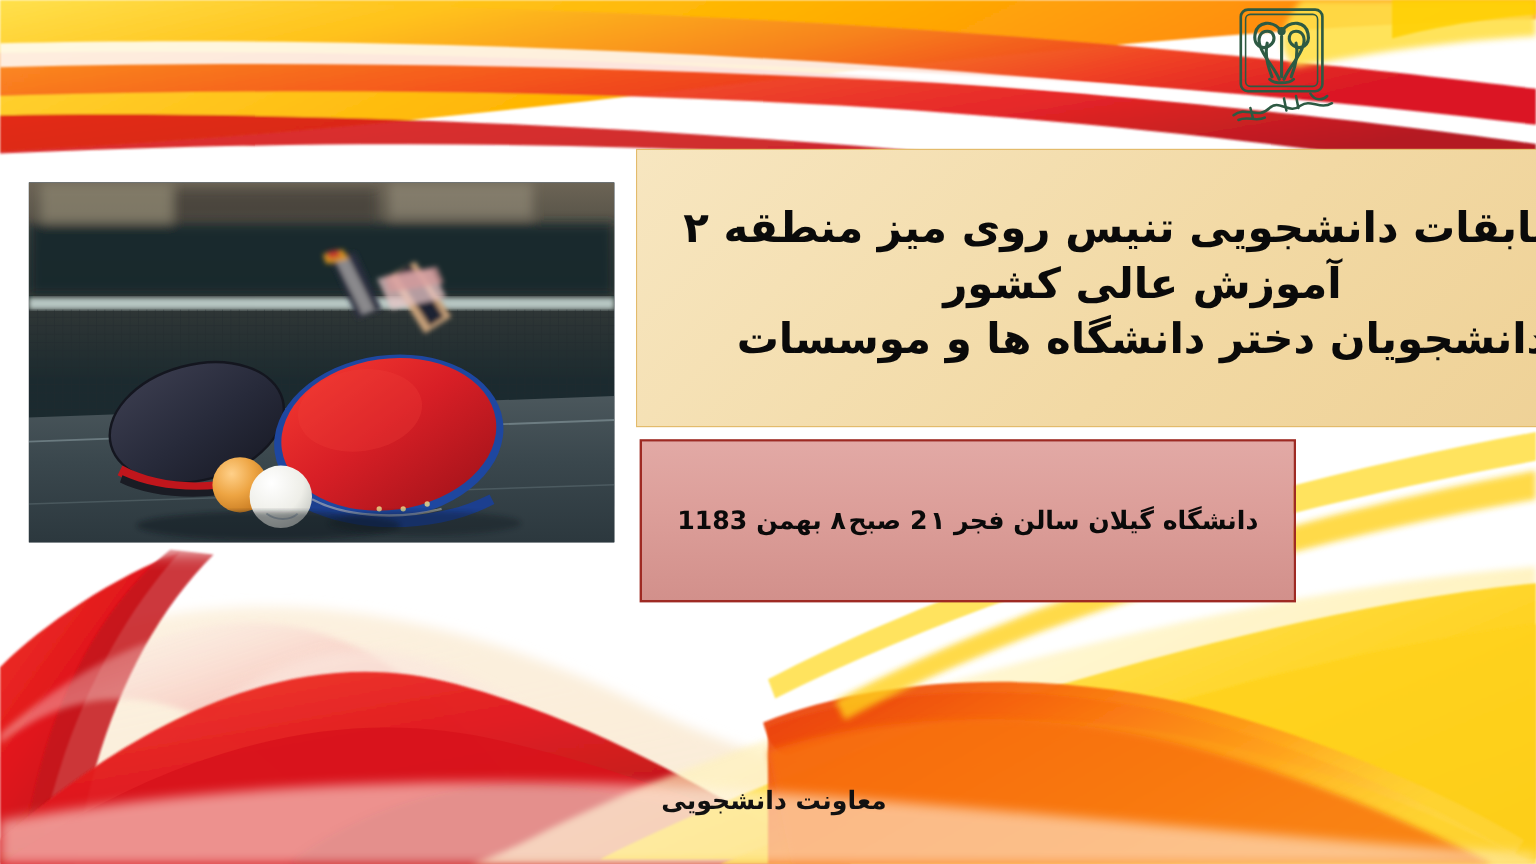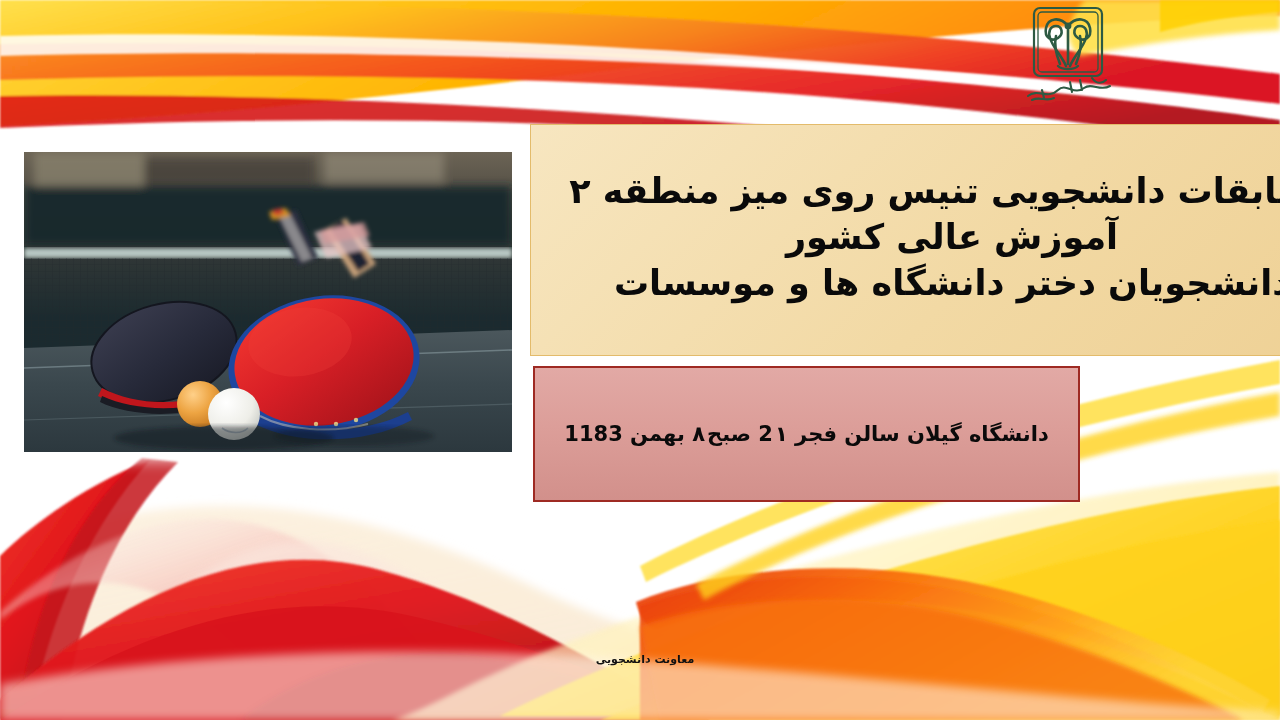--- a/index.html
+++ b/index.html
@@ -85,21 +85,21 @@
     left:0; top:652px;
     width:1280px;
     text-align:center;
     direction:rtl;
   }
   #footer .fline {
     display:block;
     color:#111111;
     font-family:"DejaVu Sans", sans-serif;
     font-weight:bold;
-    font-size:11px;
+    font-size:21px;
     line-height:1.45;
     white-space:nowrap;
     margin-left:10px;
   }
 
   
   #logo {
     position:absolute;
     left:1018px; top:4px;
     width:112px; height:104px;

